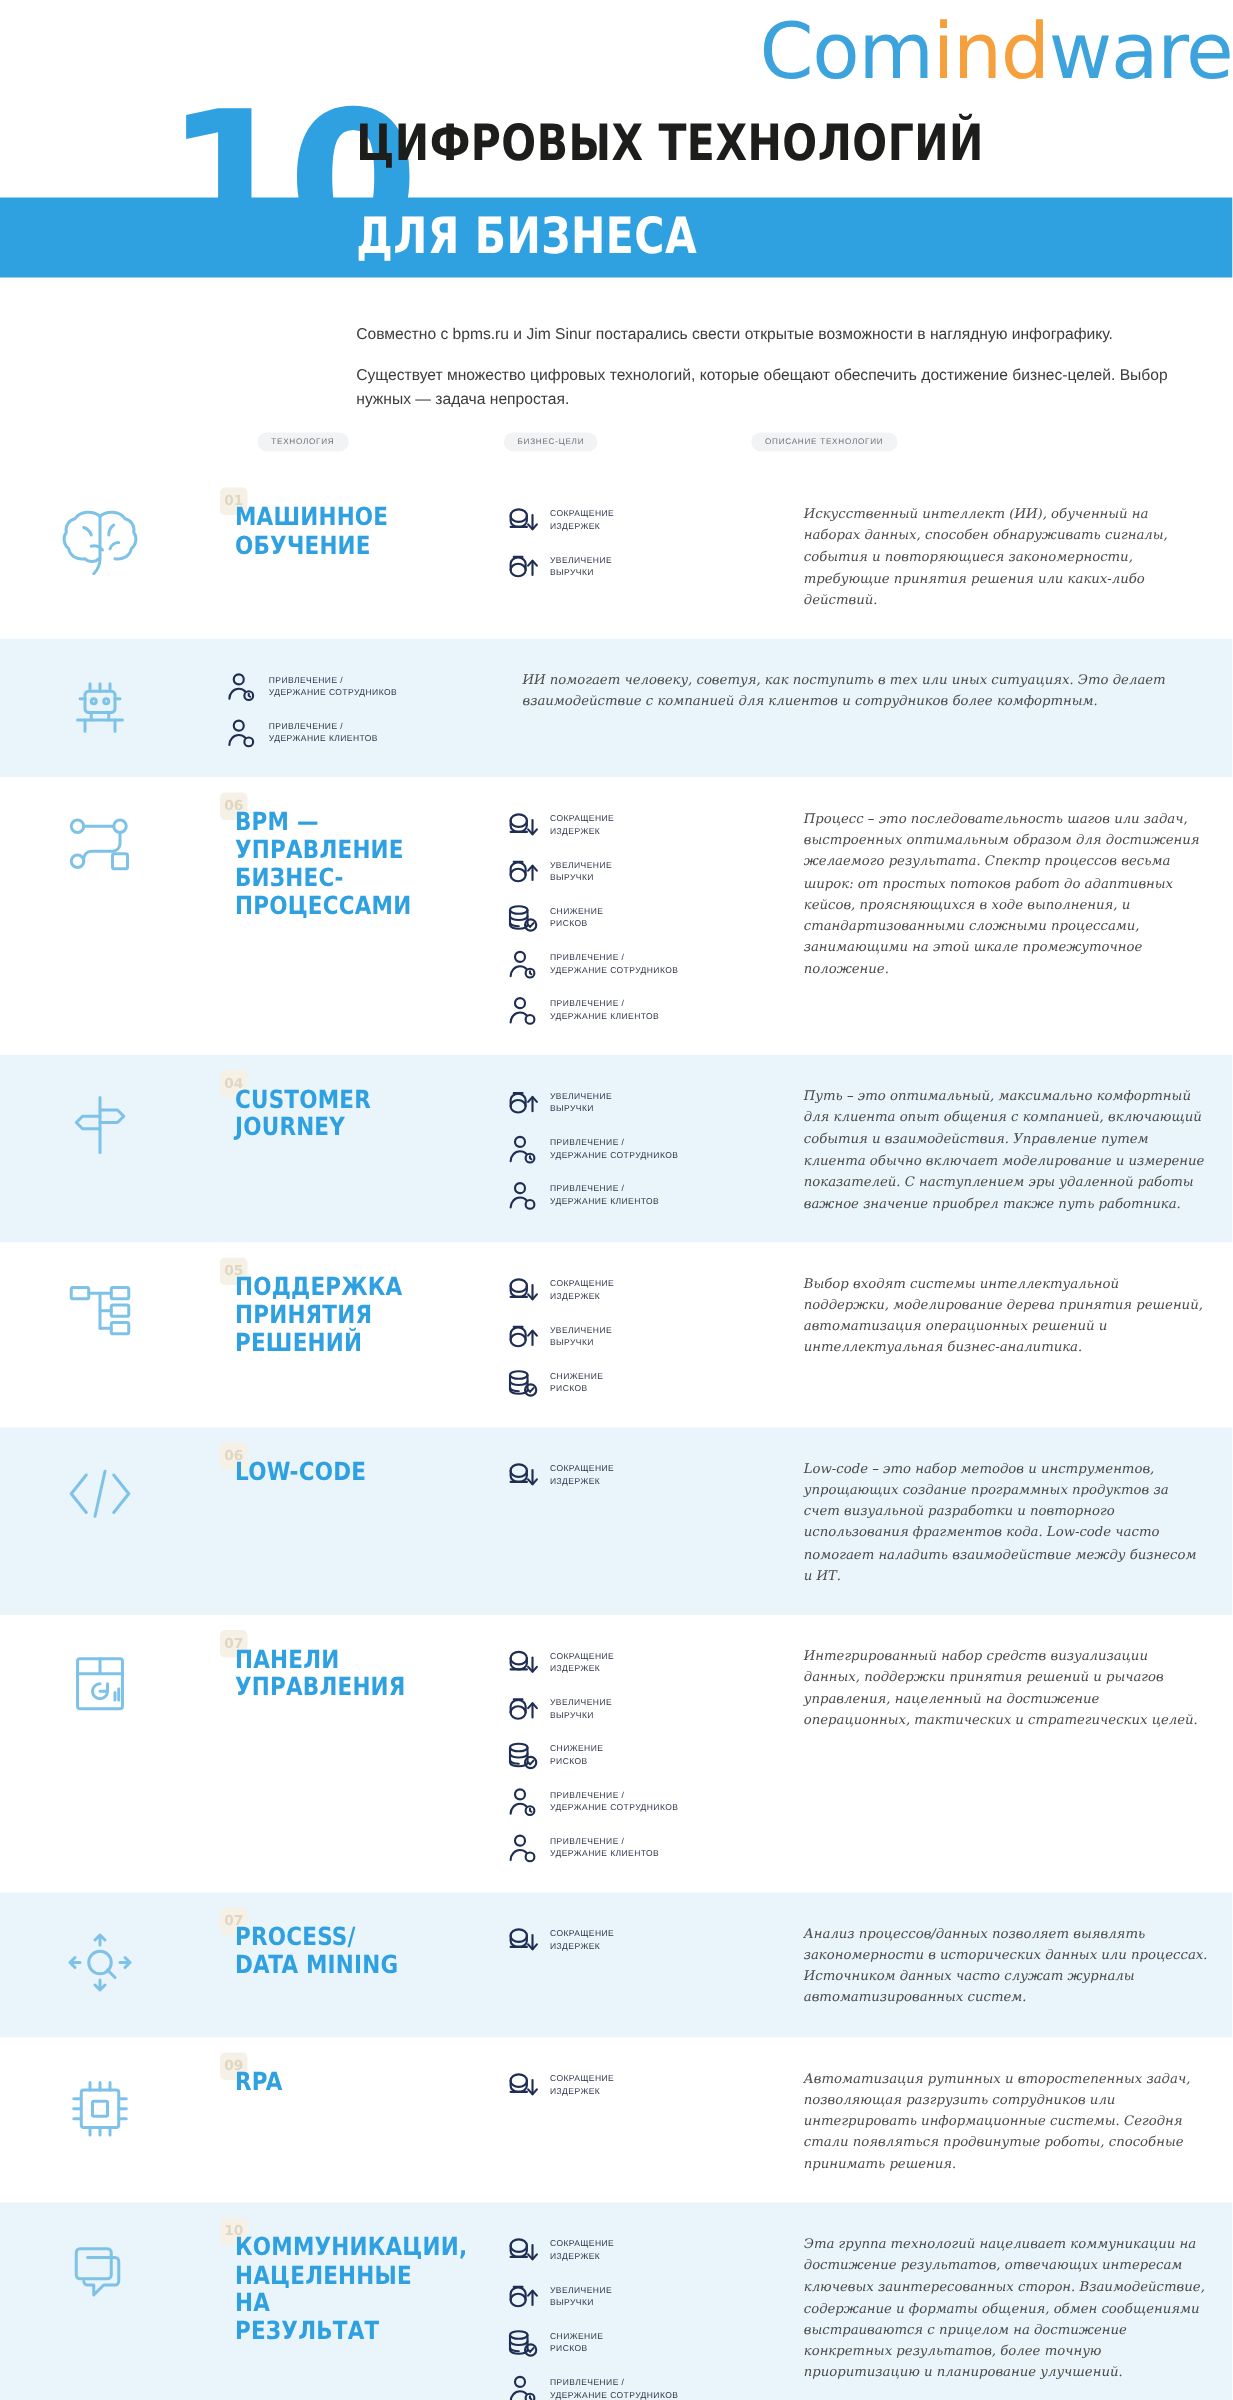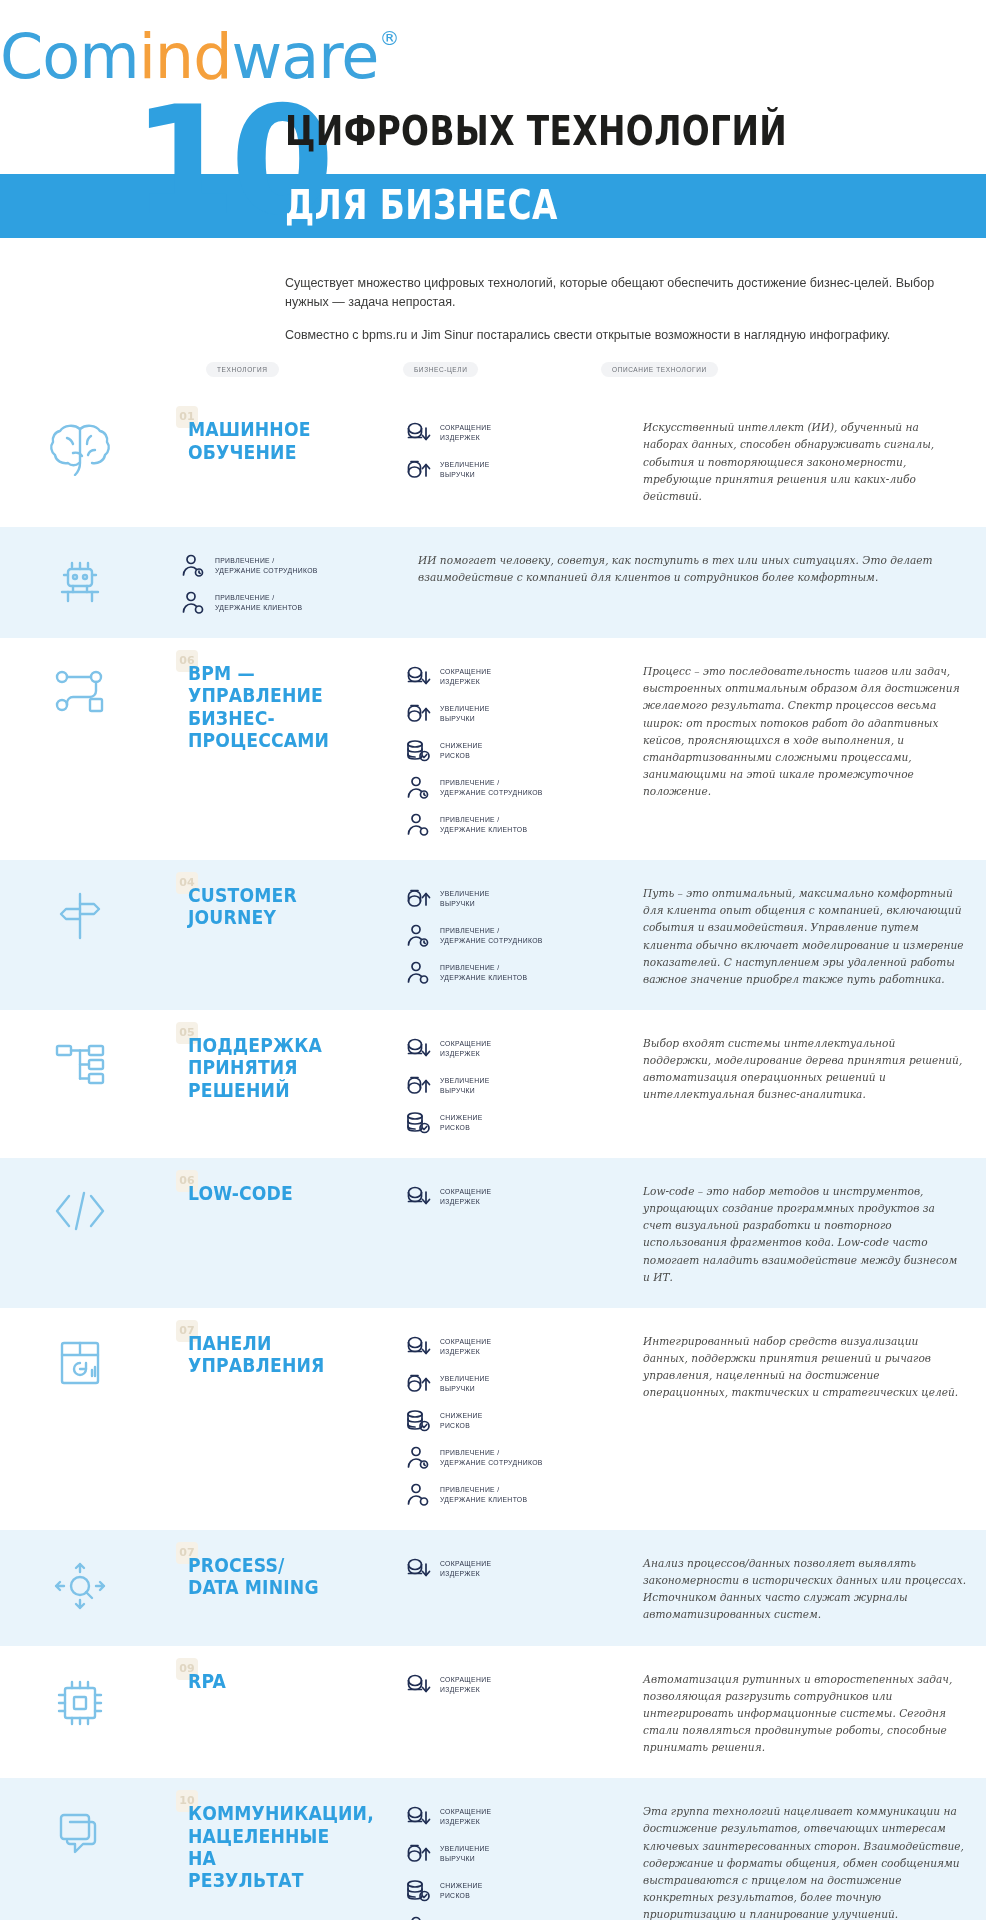--- a/index.html
+++ b/index.html
@@ -8,22 +8,22 @@
     width:986px;
     background:#ffffff;
     font-family:"Liberation Sans","DejaVu Sans",sans-serif;
     color:#3b3b3b;
     -webkit-font-smoothing:antialiased;
   }
   .page{position:relative;width:986px;overflow:hidden;}
 
   
   .logo-wrap{
-    text-align:left;
-    padding-top:26px;
+    text-align:right;
+    padding-top:10px;
     padding-bottom:2px;
   }
   .logo{
     display:inline-block;
     position:relative;
     font-family:"DejaVu Sans","Liberation Sans",sans-serif;
     font-size:62px;
     font-weight:400;
     letter-spacing:-1px;
     line-height:1;
@@ -237,22 +237,22 @@
   </div>
 
   <div class="title-block">
     <div class="blue-bar"></div>
     <div class="big-ten">10</div>
     <div class="title-line1">ЦИФРОВЫХ ТЕХНОЛОГИЙ</div>
     <div class="title-line2">ДЛЯ БИЗНЕСА</div>
   </div>
 
   <div class="intro">
+    <p>Совместно с bpms.ru и Jim Sinur постарались свести открытые возможности в наглядную инфографику.</p>
     <p>Существует множество цифровых технологий, которые обещают обеспечить достижение бизнес-целей. Выбор нужных — задача непростая.</p>
-    <p>Совместно с bpms.ru и Jim Sinur постарались свести открытые возможности в наглядную инфографику.</p>
   </div>
 
   <div class="col-head-row">
     <span class="col-chip chip-tech">ТЕХНОЛОГИЯ</span>
     <span class="col-chip chip-goals">БИЗНЕС-ЦЕЛИ</span>
     <span class="col-chip chip-desc">ОПИСАНИЕ ТЕХНОЛОГИИ</span>
   </div>
 
   <div class="rows" id="rows-container">
       <div class="row">

